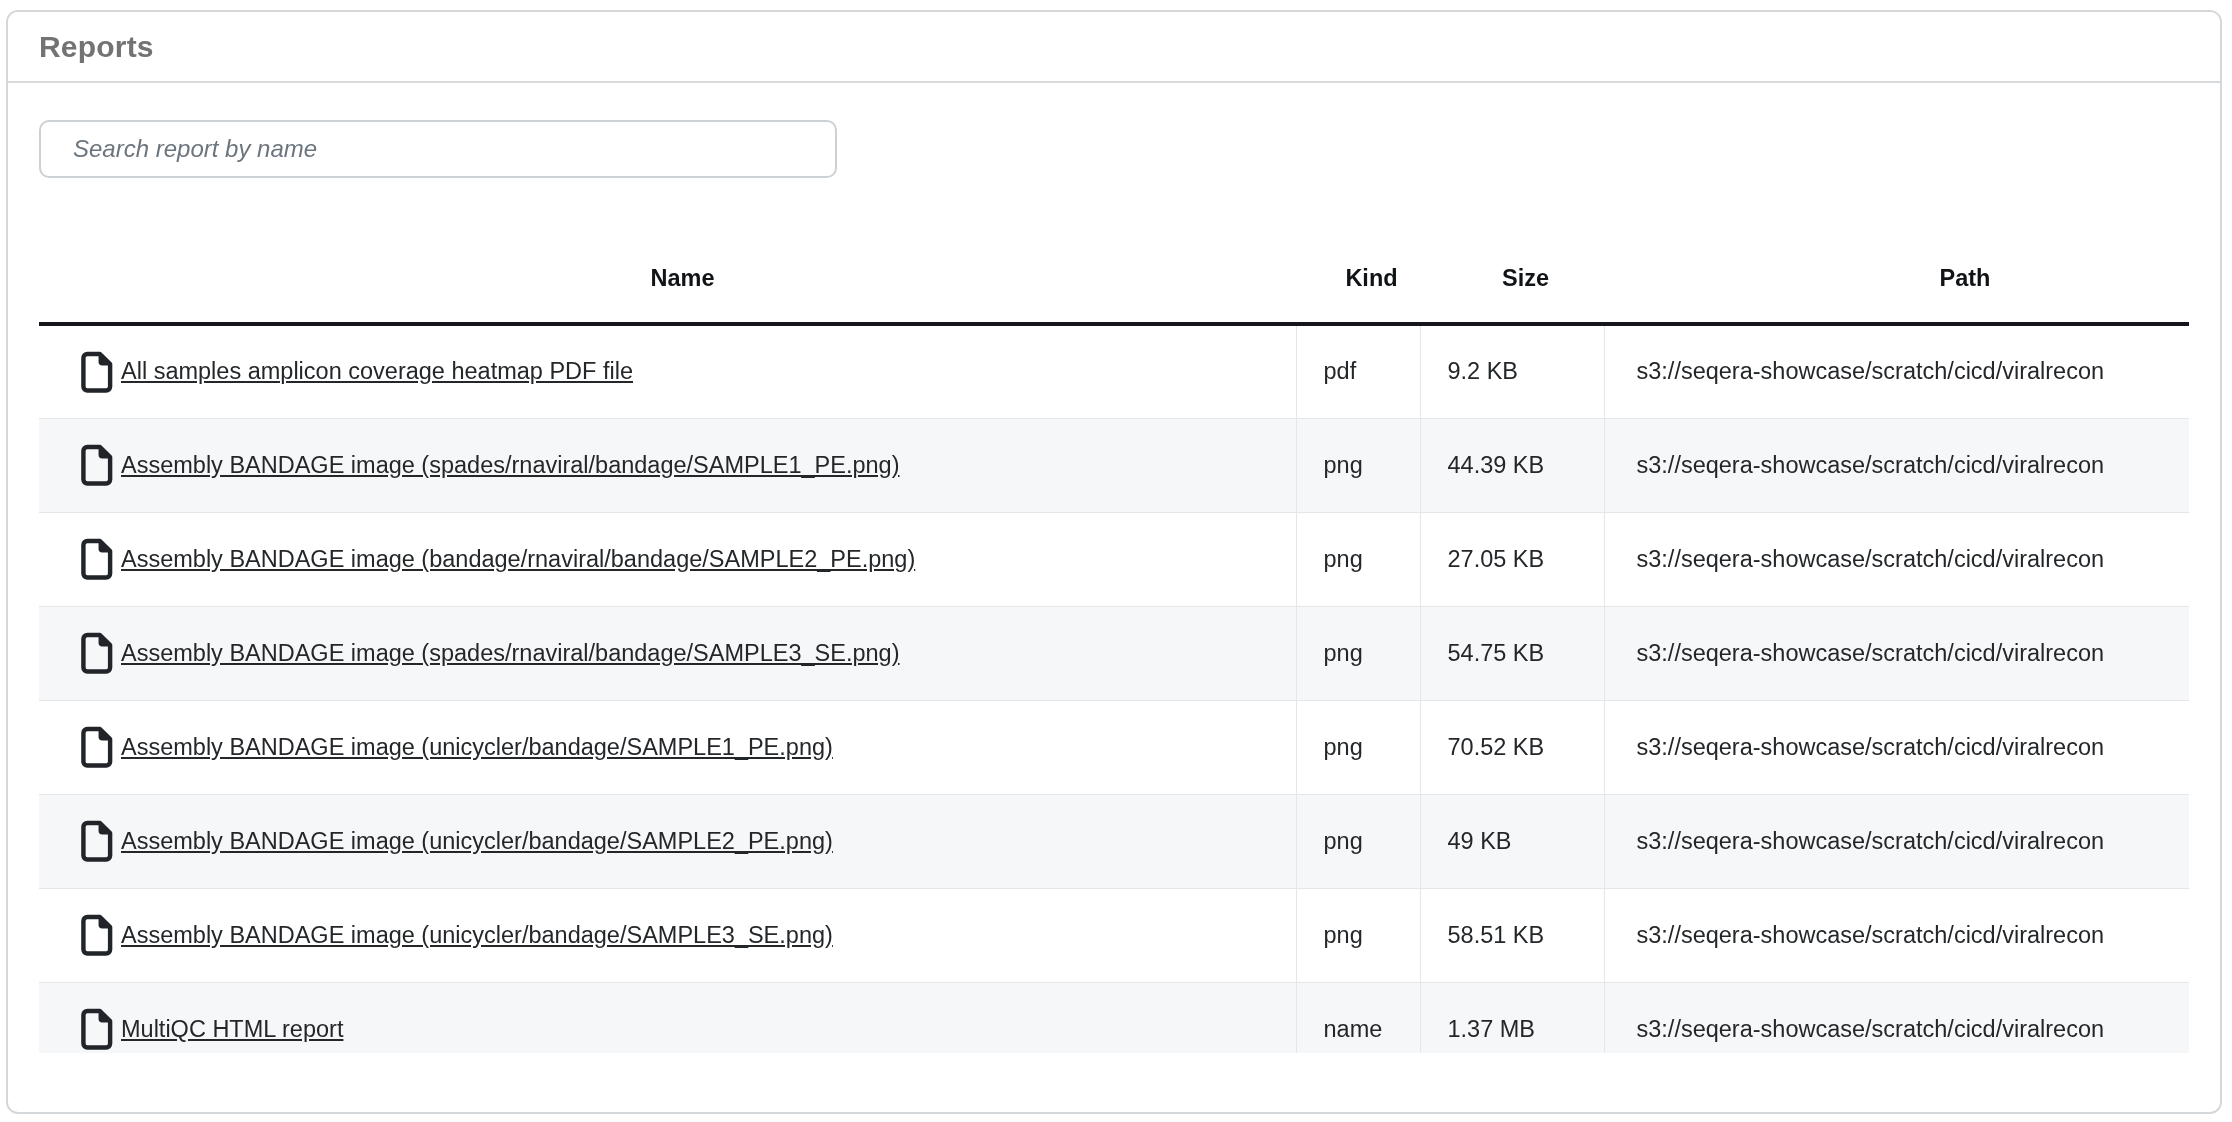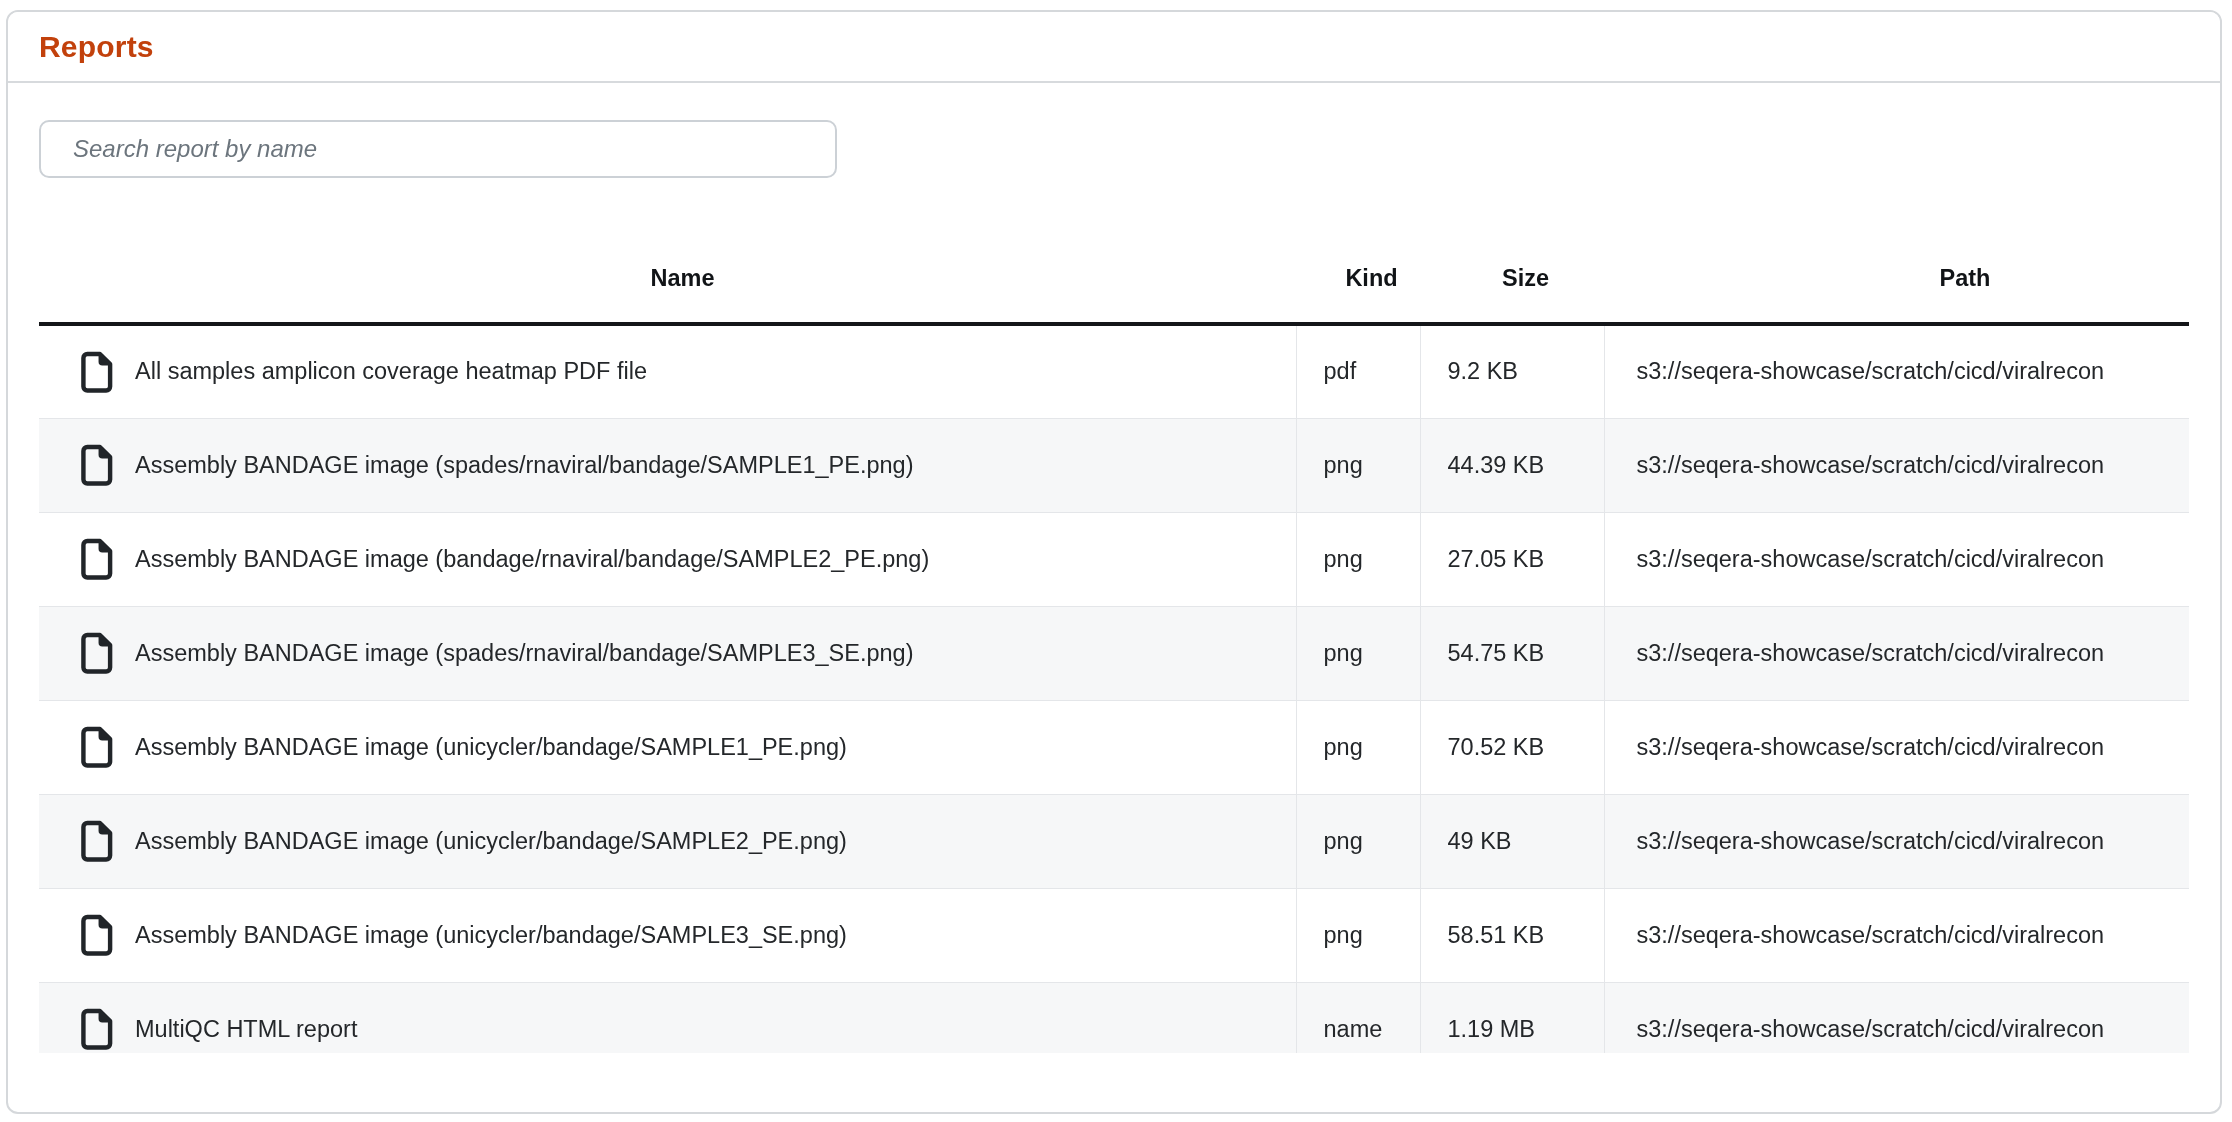--- a/index.html
+++ b/index.html
@@ -25,21 +25,21 @@
     height: 71px;
     display: flex;
     align-items: center;
     padding: 0 31px;
     border-bottom: 2px solid #d7dadd;
     background: #ffffff;
   }
   .card-title {
     font-size: 30px;
     font-weight: 600;
-    color: #c2410c;
+    color: #737373;
     letter-spacing: 0.2px;
   }
   .card-body {
     padding: 37px 31px 0 31px;
   }
 
   .search-input {
     width: 798px;
     height: 58px;
     border: 2px solid #ccd1d6;
@@ -99,22 +99,23 @@
     color: #24272a;
     background: #ffffff;
   }
   .rtable tbody tr:nth-child(even) td { background: #f6f7f8; }
   .rtable tbody td + td { border-left: 1.5px solid #e4e6e9; }
   .rtable tbody td.td-path { padding-left: 32px; }
 
   .name-cell {
     display: flex;
     align-items: center;
-    gap: 22px;
+    gap: 8px;
     padding-left: 13px;  
+    text-decoration: underline;
   }
   .file-icon { flex: 0 0 auto; display: block; }
   .name-text { white-space: nowrap; }
 </style>
 </head>
 <body>
 
 <div class="card">
   <div class="card-header">
     <div class="card-title">Reports</div>
@@ -243,21 +244,21 @@
             <td>
                 <div class="name-cell">
               <svg class="file-icon" width="34" height="42" viewBox="0 0 20 24">
                 <path d="M4.9 1.4h7.4L18.3 7.4V20.6a2.3 2.3 0 0 1-2.3 2.3H4.9a2.3 2.3 0 0 1-2.3-2.3V3.7a2.3 2.3 0 0 1 2.3-2.3Z" fill="none" stroke="#212529" stroke-width="2.6" stroke-linejoin="round"></path>
                 <path d="M12.3 1.4v4.6a1.4 1.4 0 0 0 1.4 1.4h4.6Z" fill="#212529" stroke="#212529" stroke-width="1.6" stroke-linejoin="round"></path>
               </svg>
               <span class="name-text">MultiQC HTML report</span>
             </div>
               </td>
             <td>name</td>
-            <td>1.19 MB</td>
+            <td>1.37 MB</td>
             <td class="td-path">s3://seqera-showcase/scratch/cicd/viralrecon</td>
           </tr>
         </tbody>
       </table>
     </div>
 
   </div>
 </div>
 
 </body></html>

